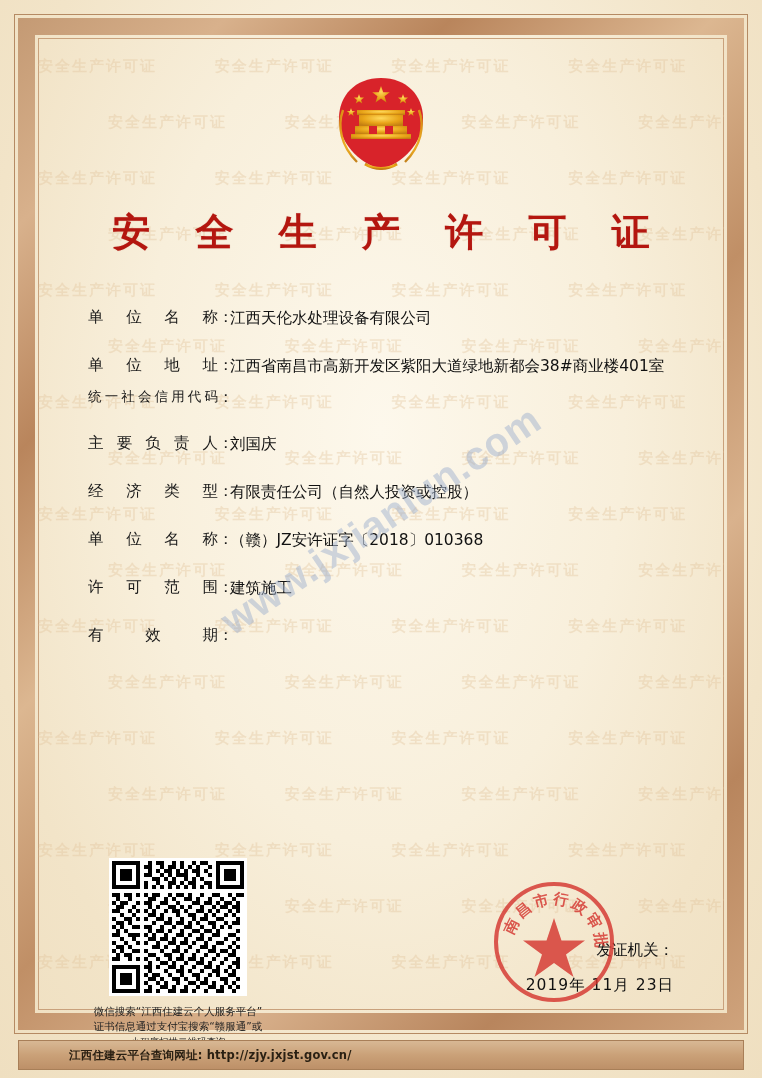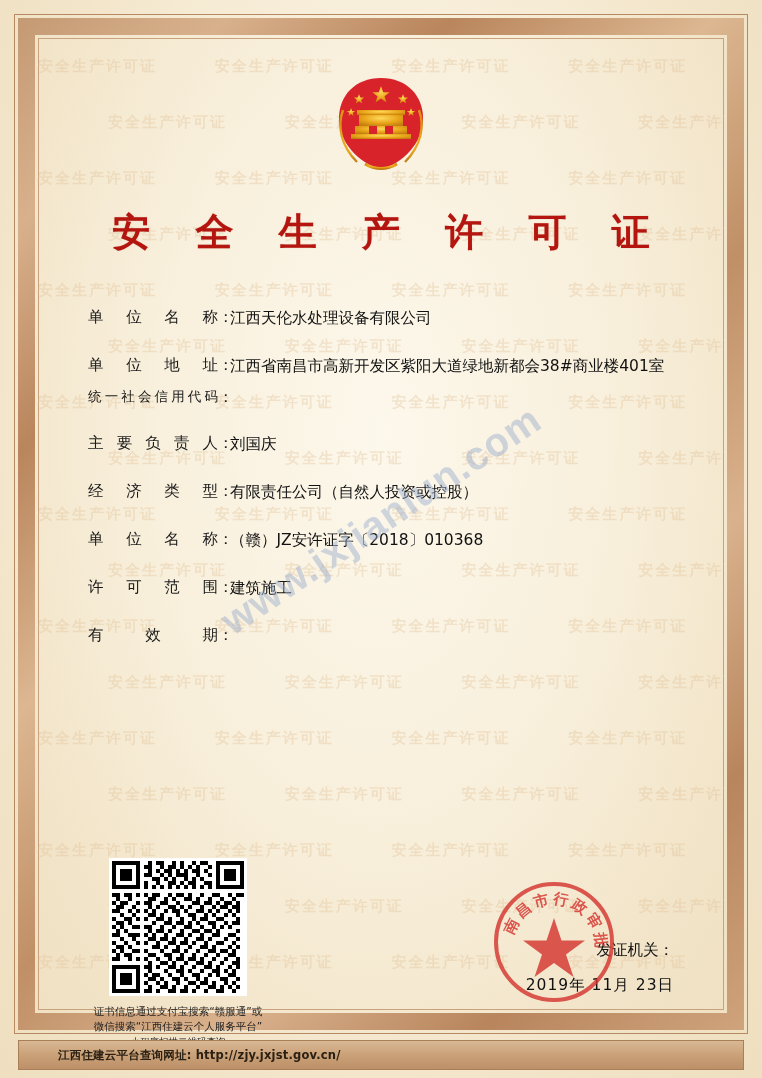--- a/index.html
+++ b/index.html
@@ -198,21 +198,21 @@
   .bottom-bar {
     position: absolute;
     left: 18px;
     right: 18px;
     bottom: 8px;
     height: 30px;
     background: linear-gradient(180deg,#d8b894 0%, #caa178 50%, #bd9068 100%);
     border: 1px solid #a87f58;
     display: flex;
     align-items: center;
-    padding-left: 39px;
+    padding-left: 50px;
     box-sizing: border-box;
   }
   .bottom-bar-text {
     font-size: 11.5px;
     color: #2a2013;
     font-family: "DejaVu Sans", sans-serif;
     font-weight: bold;
     letter-spacing: 0.2px;
   }
 </style>
@@ -383,22 +383,22 @@
           <path d="M9 27h1v1h-1z M13 27h1v1h-1z M16 27h2v1h-2z M19 27h1v1h-1z M22 27h1v1h-1z M25 27h2v1h-2z M28 27h1v1h-1z M30 27h1v1h-1z"></path>
           <path d="M8 28h1v1h-1z M10 28h2v1h-2z M14 28h1v1h-1z M17 28h1v1h-1z M20 28h2v1h-2z M24 28h1v1h-1z M26 28h1v1h-1z M29 28h2v1h-2z"></path>
           <path d="M9 29h2v1h-2z M12 29h1v1h-1z M15 29h2v1h-2z M18 29h1v1h-1z M21 29h1v1h-1z M23 29h1v1h-1z M27 29h2v1h-2z M31 29h1v1h-1z"></path>
           <path d="M8 30h1v1h-1z M11 30h1v1h-1z M13 30h1v1h-1z M16 30h1v1h-1z M19 30h2v1h-2z M22 30h2v1h-2z M25 30h1v1h-1z M28 30h1v1h-1z M30 30h1v1h-1z"></path>
           <path d="M9 31h1v1h-1z M12 31h2v1h-2z M15 31h1v1h-1z M18 31h1v1h-1z M21 31h1v1h-1z M24 31h2v1h-2z M27 31h1v1h-1z M29 31h1v1h-1z M31 31h1v1h-1z"></path>
           <path d="M8 32h2v1h-2z M11 32h1v1h-1z M14 32h2v1h-2z M17 32h2v1h-2z M20 32h1v1h-1z M23 32h1v1h-1z M26 32h2v1h-2z M30 32h1v1h-1z"></path>
         </g>
       </svg>
     </div>
     <div class="qr-caption">
+      <div>微信搜索“江西住建云个人服务平台”</div>
       <div>证书信息通过支付宝搜索“赣服通”或</div>
-      <div>微信搜索“江西住建云个人服务平台”</div>
       <div class="small">小程序扫描二维码查询</div>
     </div>
   </div>
 
   <div class="issuer">发证机关：</div>
   <div class="issue-date">
     <span>2019</span><span>年</span>
     <span>11</span><span>月</span>
     <span>23</span><span>日</span>
   </div>

